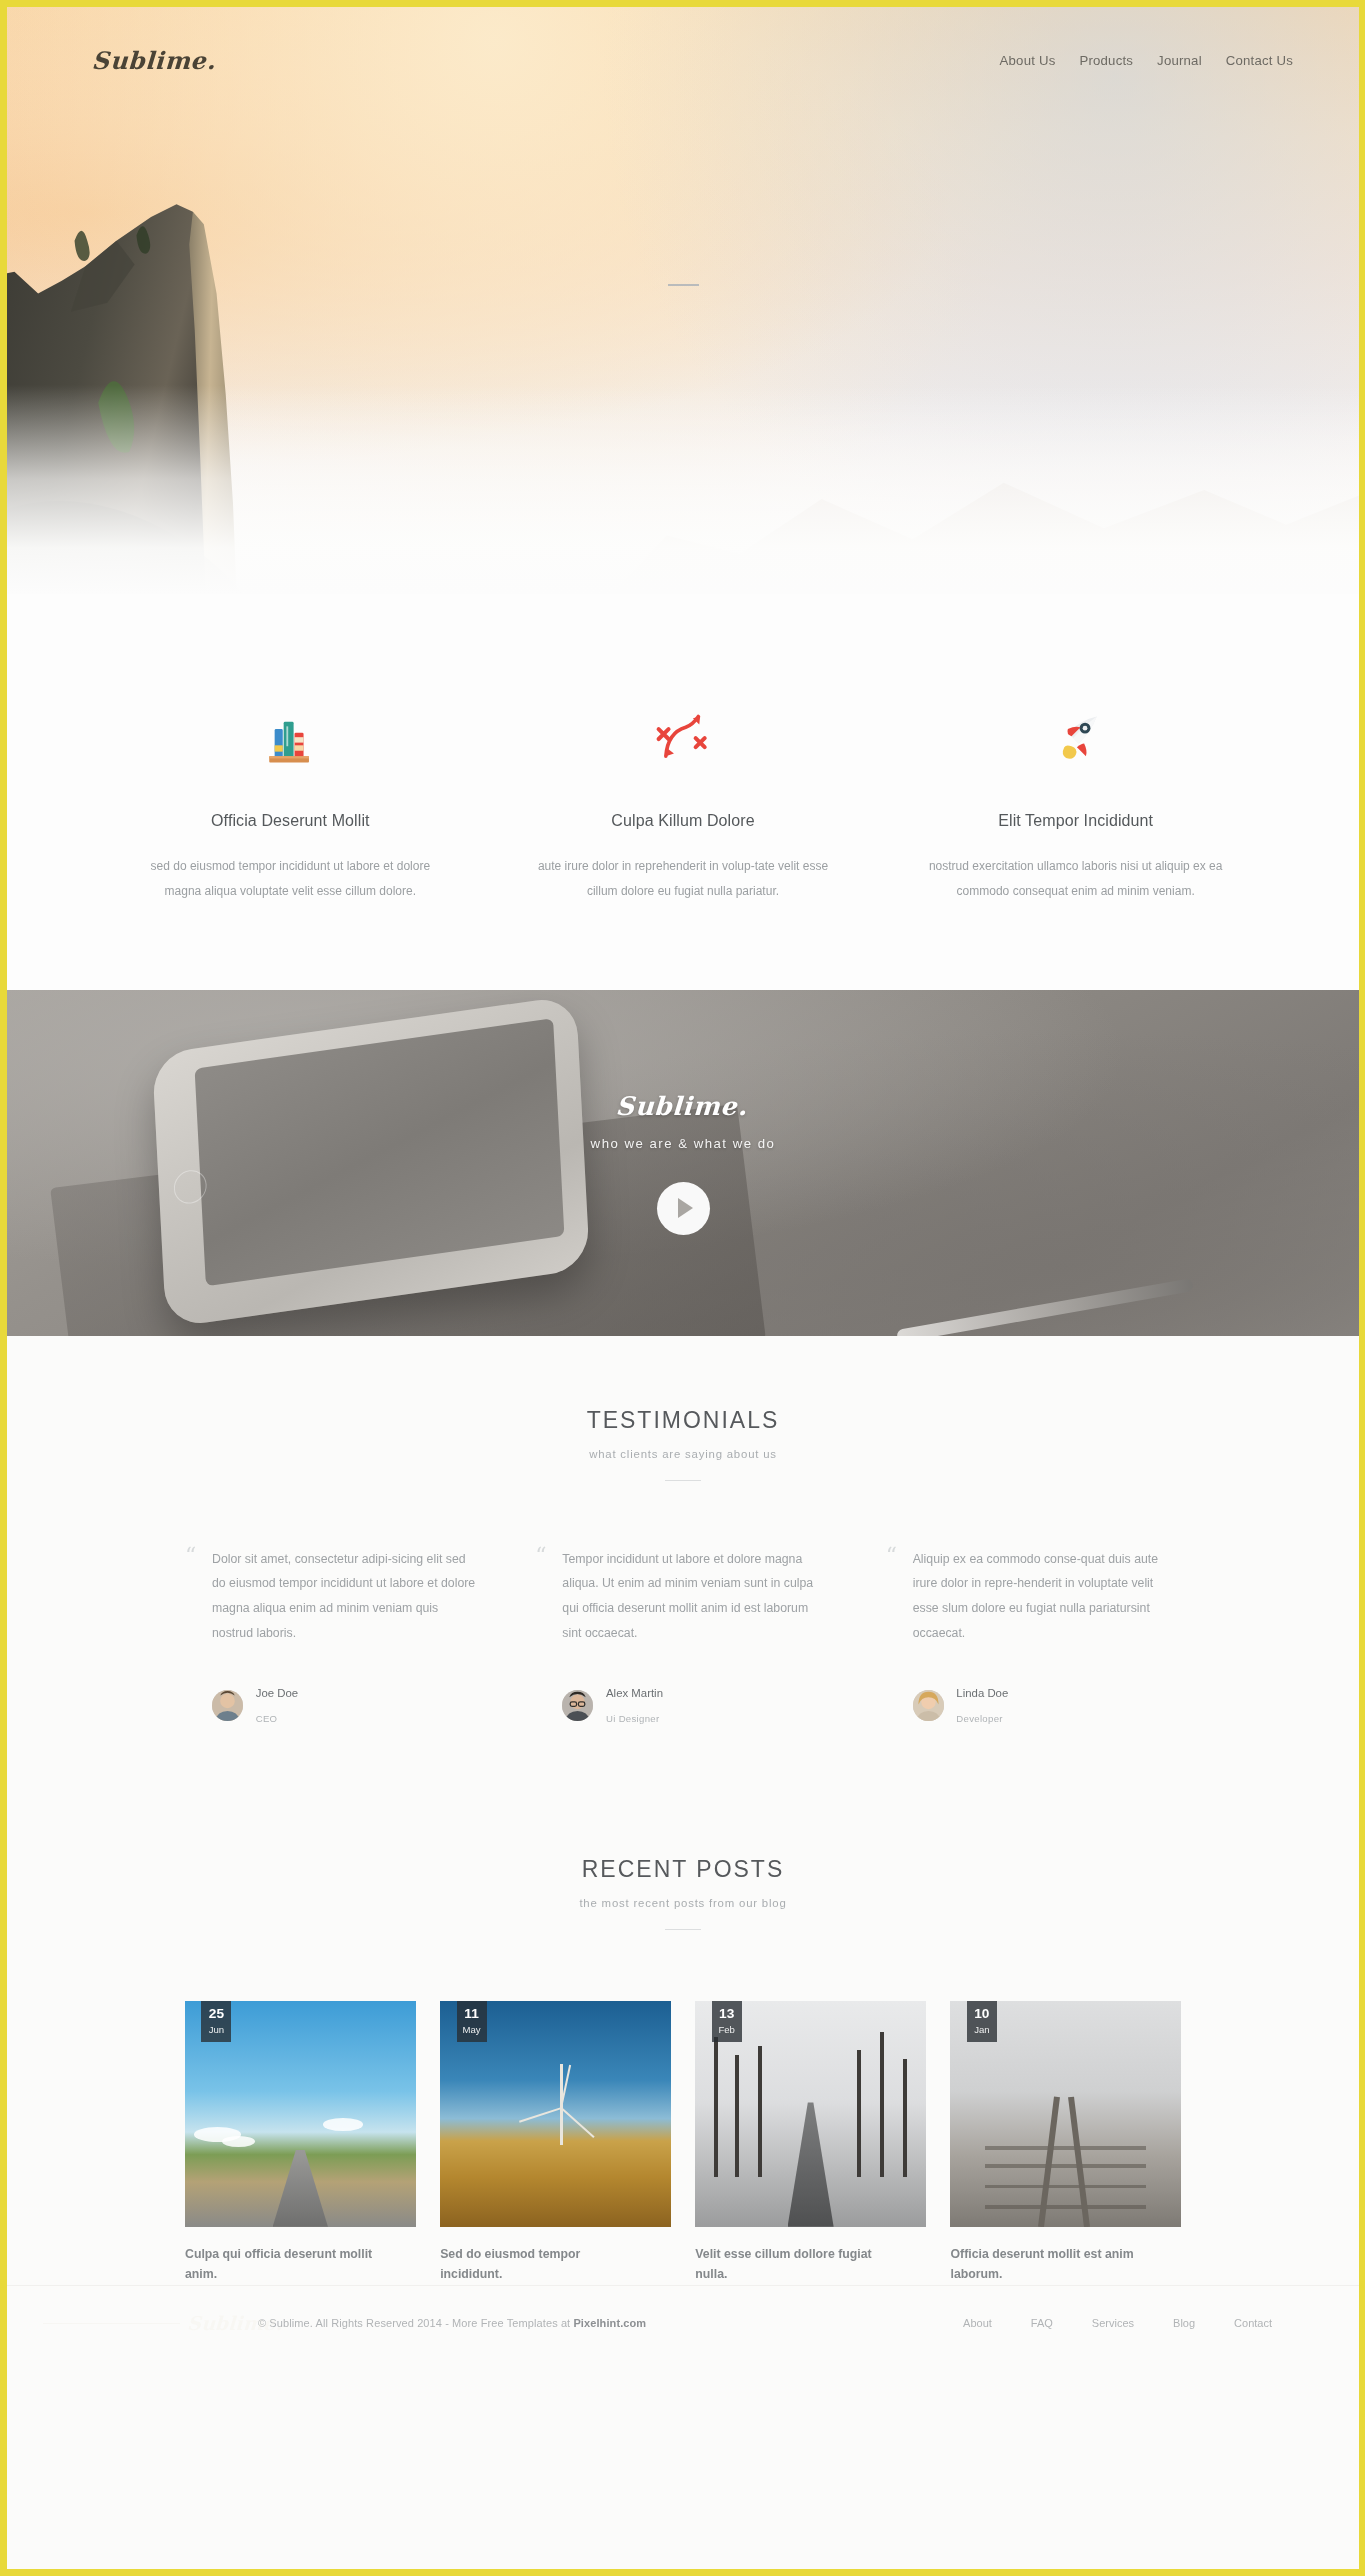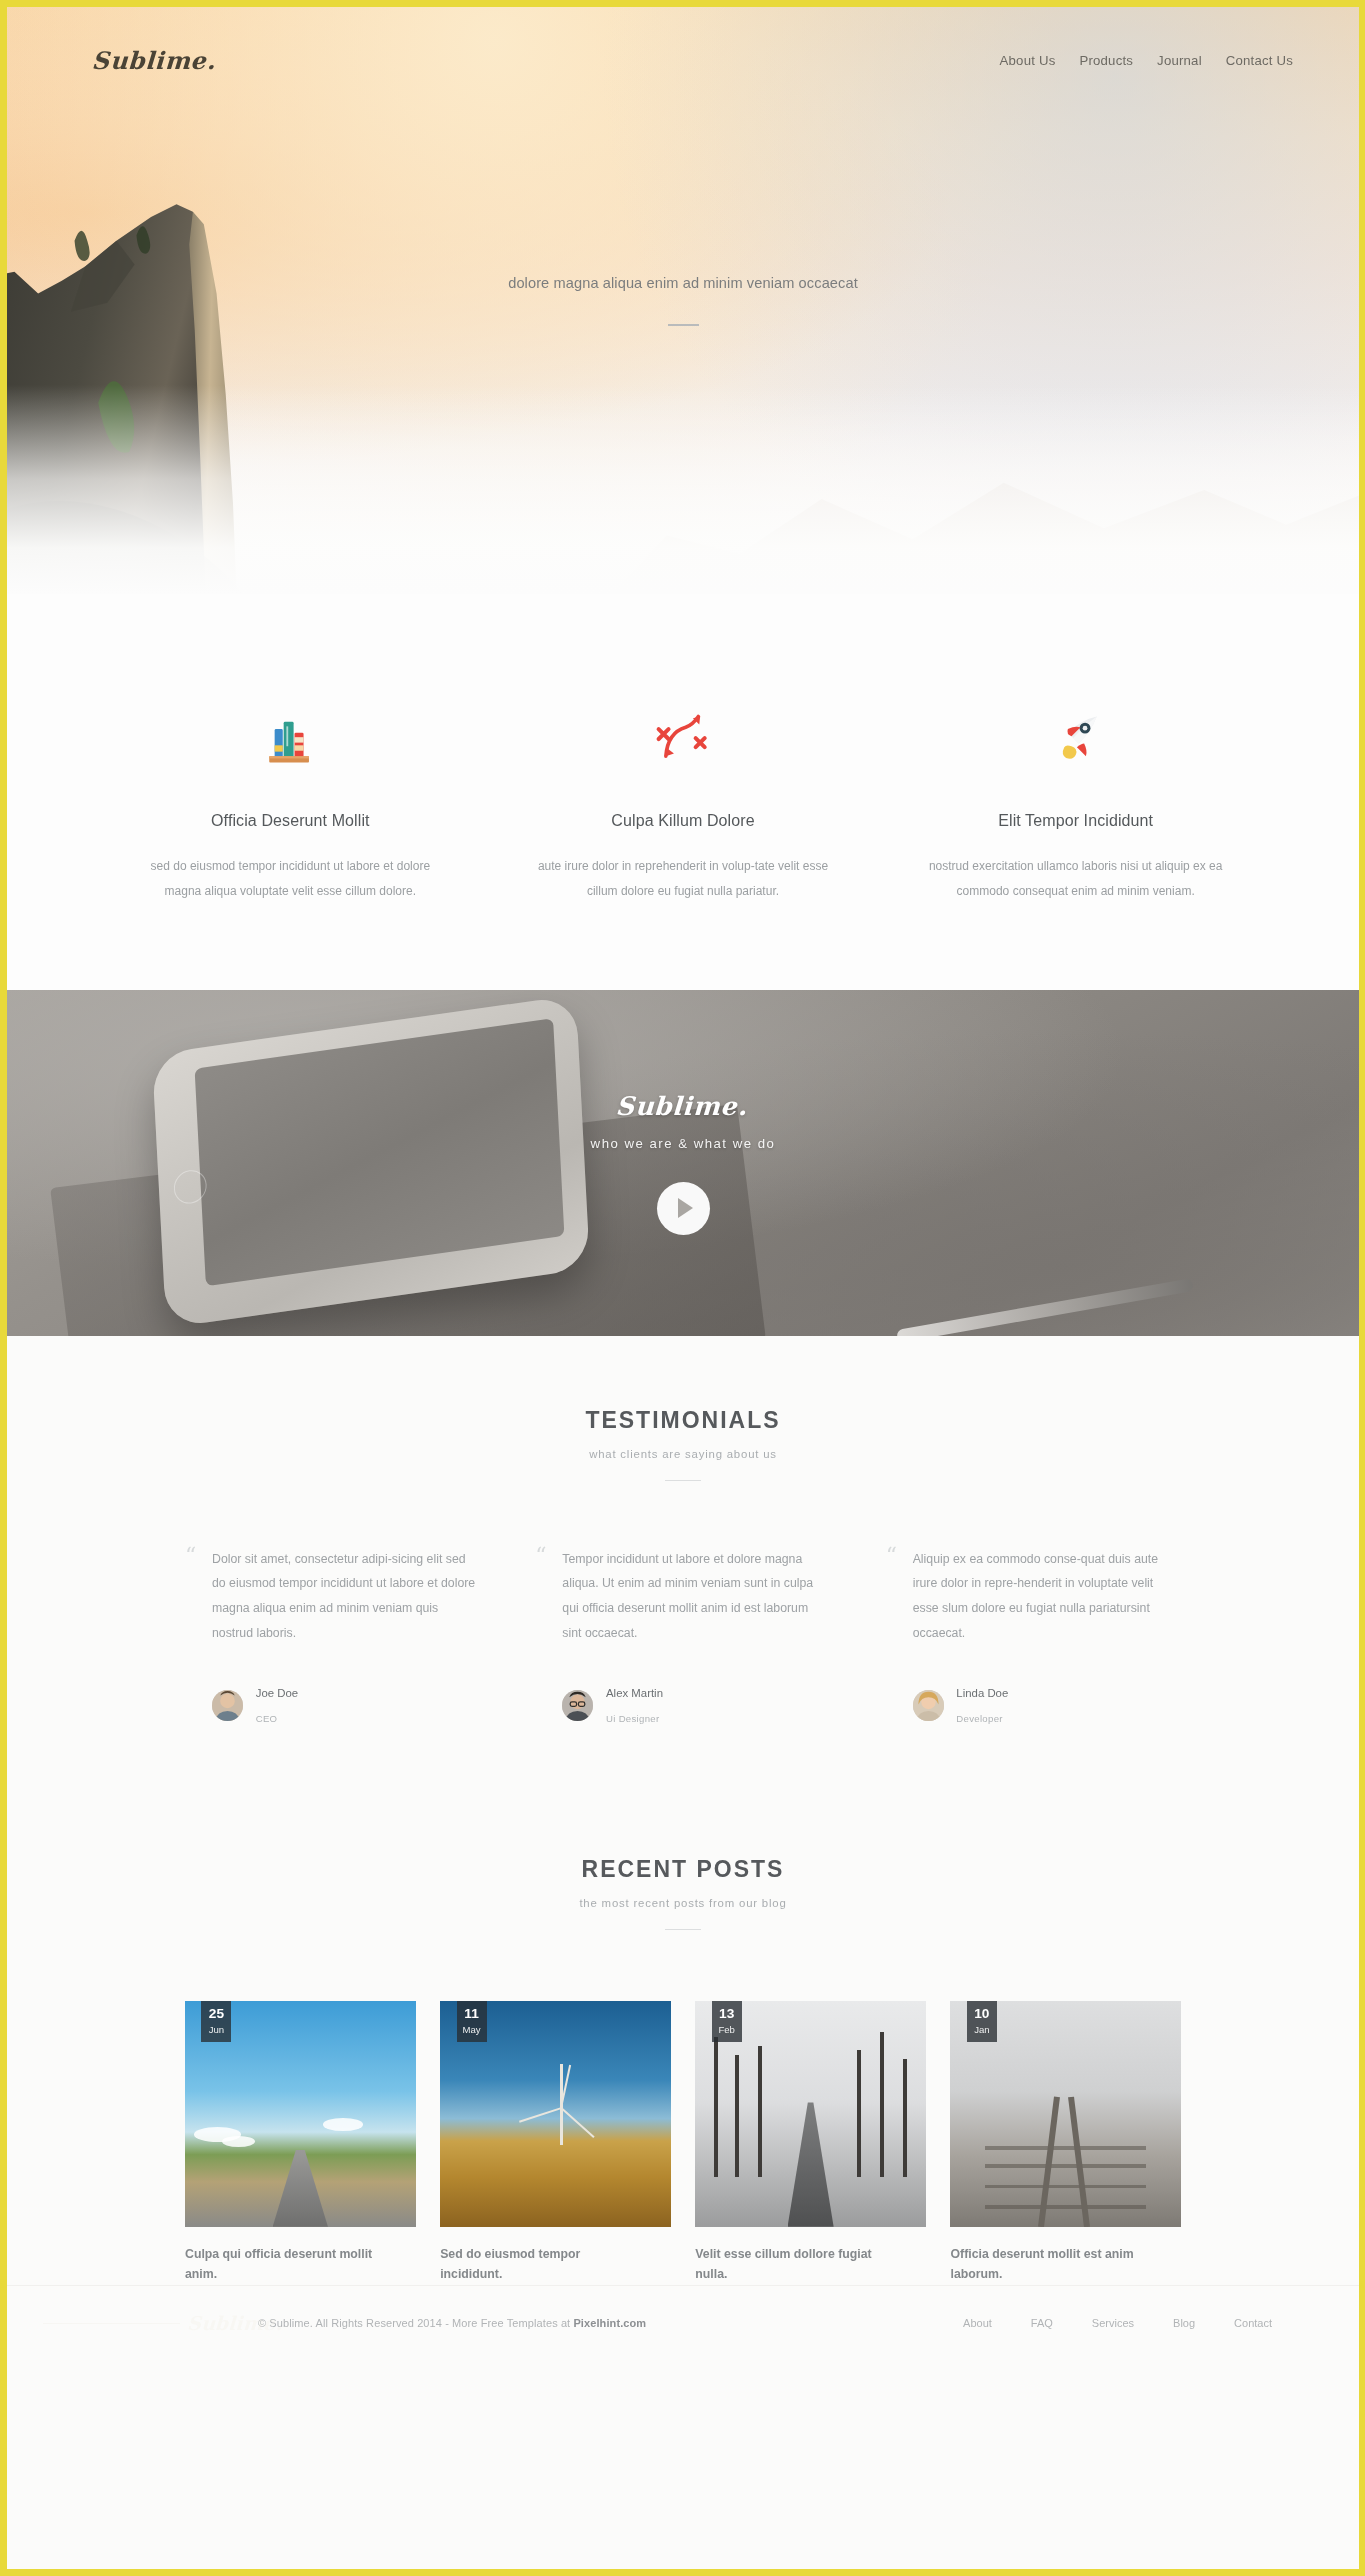--- a/index.html
+++ b/index.html
@@ -229,21 +229,21 @@
     border-bottom: 10px solid transparent;
   }
 
   
   .section { background: #fbfbfa; }
   .sec-head { text-align: center; }
   .sec-title {
     font-size: 23px;
     letter-spacing: 2px;
     color: #56595c;
-    font-weight: 700;
+    font-weight: 400;
   }
   .sec-sub {
     margin-top: 13.7px;
     font-size: 11.4px;
     color: #a9adb0;
     letter-spacing: 0.8px;
   }
   .sec-rule {
     margin: 20px auto 0;
     width: 36px; height: 0.9px;
@@ -414,21 +414,20 @@
       <div class="logo">Sublime.</div>
       <nav class="nav">
         <a href="#">About Us</a>
         <a href="#">Products</a>
         <a href="#">Journal</a>
         <a href="#">Contact Us</a>
       </nav>
     </div>
 
     <div class="hero-copy">
-      <p class="hero-sub">dolore magna aliqua enim ad minim veniam occaecat</p>
       <div class="hero-rule"></div>
     </div>
   </section>
 
   <section class="features">
 
     <div class="feature">
       <div class="feature-icon">
         <svg width="56" height="56" viewBox="0 0 62 62">
           <rect x="14" y="20" width="9" height="32" rx="1.5" fill="#3c8ccb"></rect>

